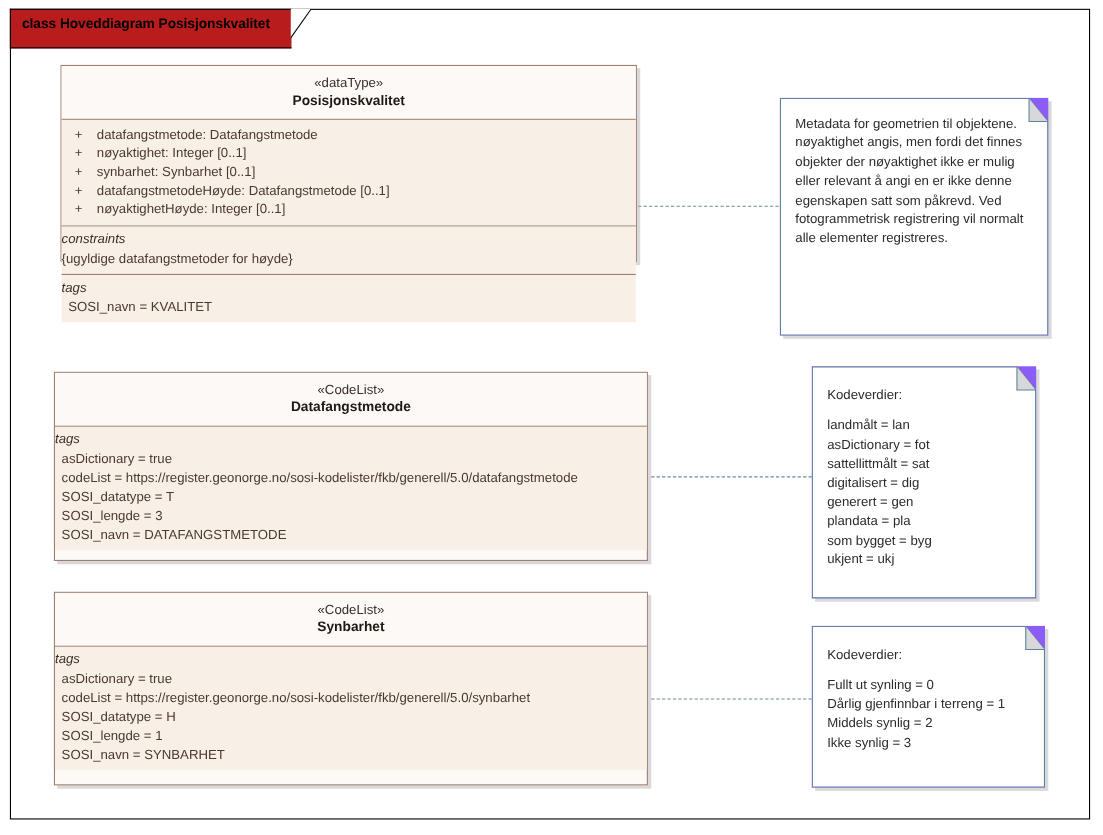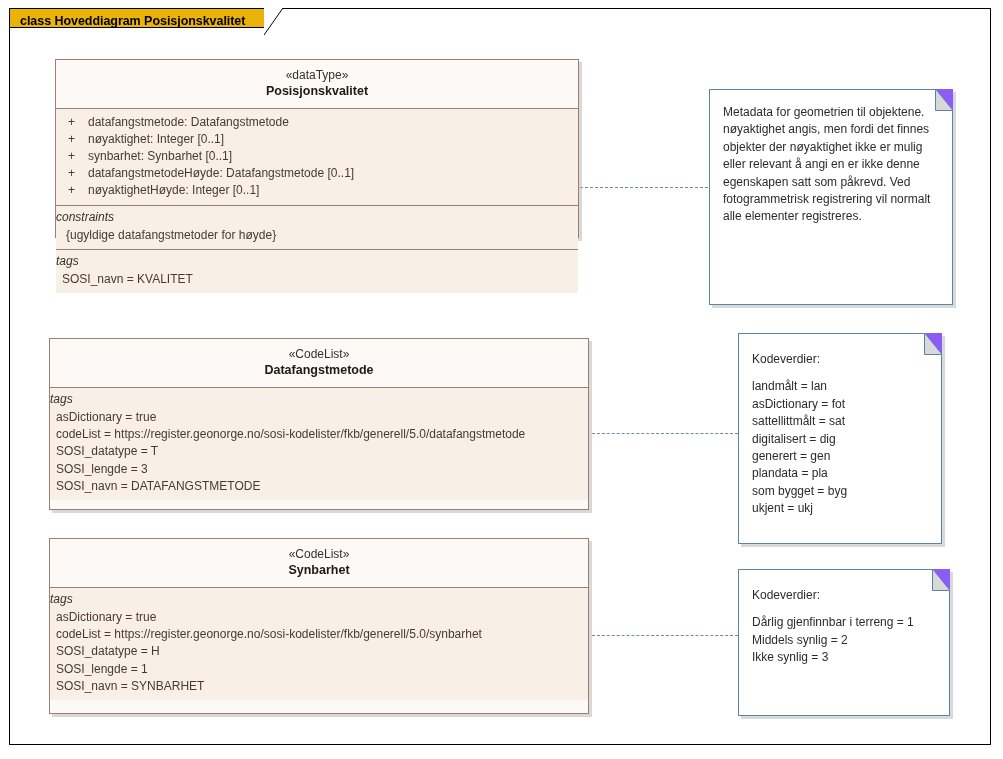--- a/index.html
+++ b/index.html
@@ -27,23 +27,23 @@
     box-sizing: border-box;
     background: #ffffff;
   }
 
   
   #frame-title-tab {
     position: absolute;
     left: 9px;
     top: 8px;
     width: 256px;
-    height: 20px;
-    box-sizing: border-box;
-    background: #eab308;
+    height: 36px;
+    box-sizing: border-box;
+    background: #b91c1c;
     border-left: 1px solid #000000;
     border-top: 1px solid #000000;
     border-bottom: 1px solid #000000;
     text-align: center;
   }
   #frame-title-tab .slant {
     position: absolute;
     right: -19px;
     top: -1px;
     width: 20px;
@@ -120,21 +120,21 @@
     font-size: 12px;
     color: #4a3a2e;
     line-height: 17.2px;
     padding-left: 6px;
     white-space: nowrap;
   }
   .plain-line {
     font-size: 12px;
     color: #4a3a2e;
     line-height: 17px;
-    padding-left: 10px;
+    padding-left: 0;
     white-space: nowrap;
   }
 
   
   .uml-note {
     position: absolute;
     box-sizing: border-box;
     background: #8b5cf6;
     box-shadow: 3px 3px 0 0 rgba(170,170,170,0.45);
   }
@@ -288,17 +288,18 @@
 </div>
 
 <div class="uml-note" style="left:738px; top:569px; width:212px; height:147px;">
   <svg class="note-shape" viewBox="0 0 212 147" preserveAspectRatio="none">
     <path d="M0.5,0.5 L194.5,0.5 L211.5,21.5 L211.5,146.5 L0.5,146.5 Z" fill="#ffffff" stroke="#5b82a0" stroke-width="1"></path>
     <path d="M194.5,0.5 L194.5,21.5 L211.5,21.5" fill="#d8d8d8" stroke="#5b82a0" stroke-width="1"></path>
   </svg>
   <div class="note-body" style="padding-top:18px;">
     <div class="nline">Kodeverdier:</div>
     <div class="note-gap"></div>
+    <div class="nline">Fullt ut synling = 0</div>
     <div class="nline">Dårlig gjenfinnbar i terreng = 1</div>
     <div class="nline">Middels synlig = 2</div>
     <div class="nline">Ikke synlig = 3</div>
   </div>
 </div>
 
 </body></html>

